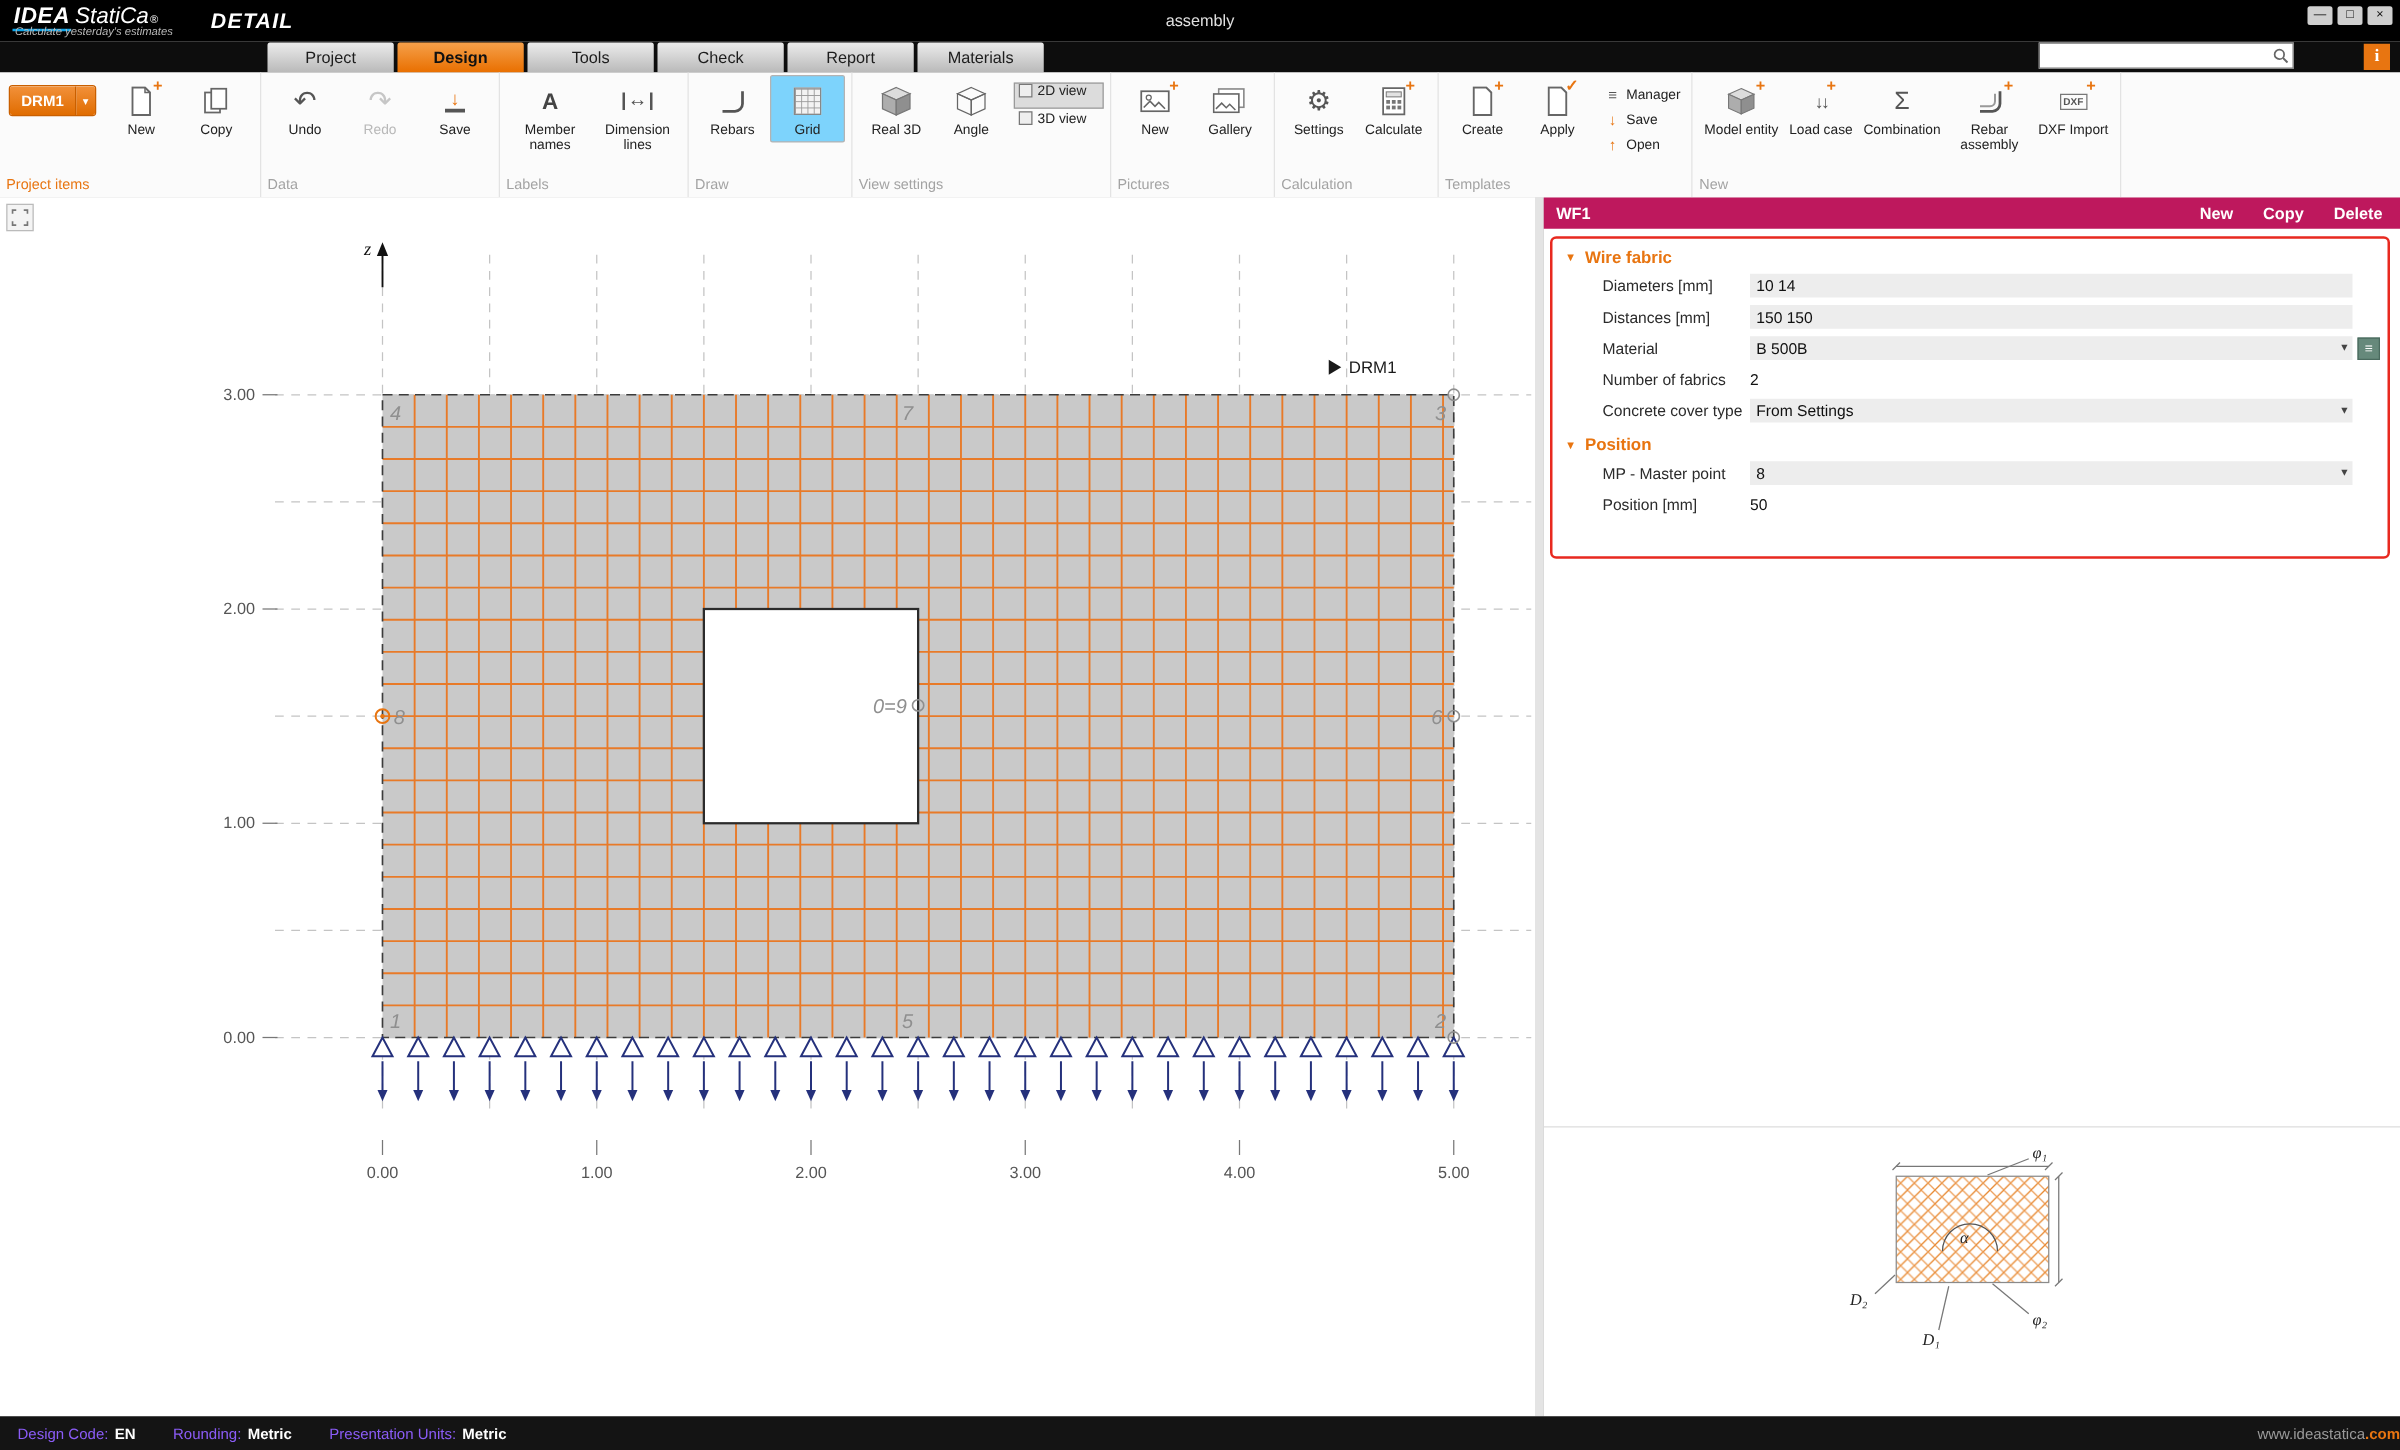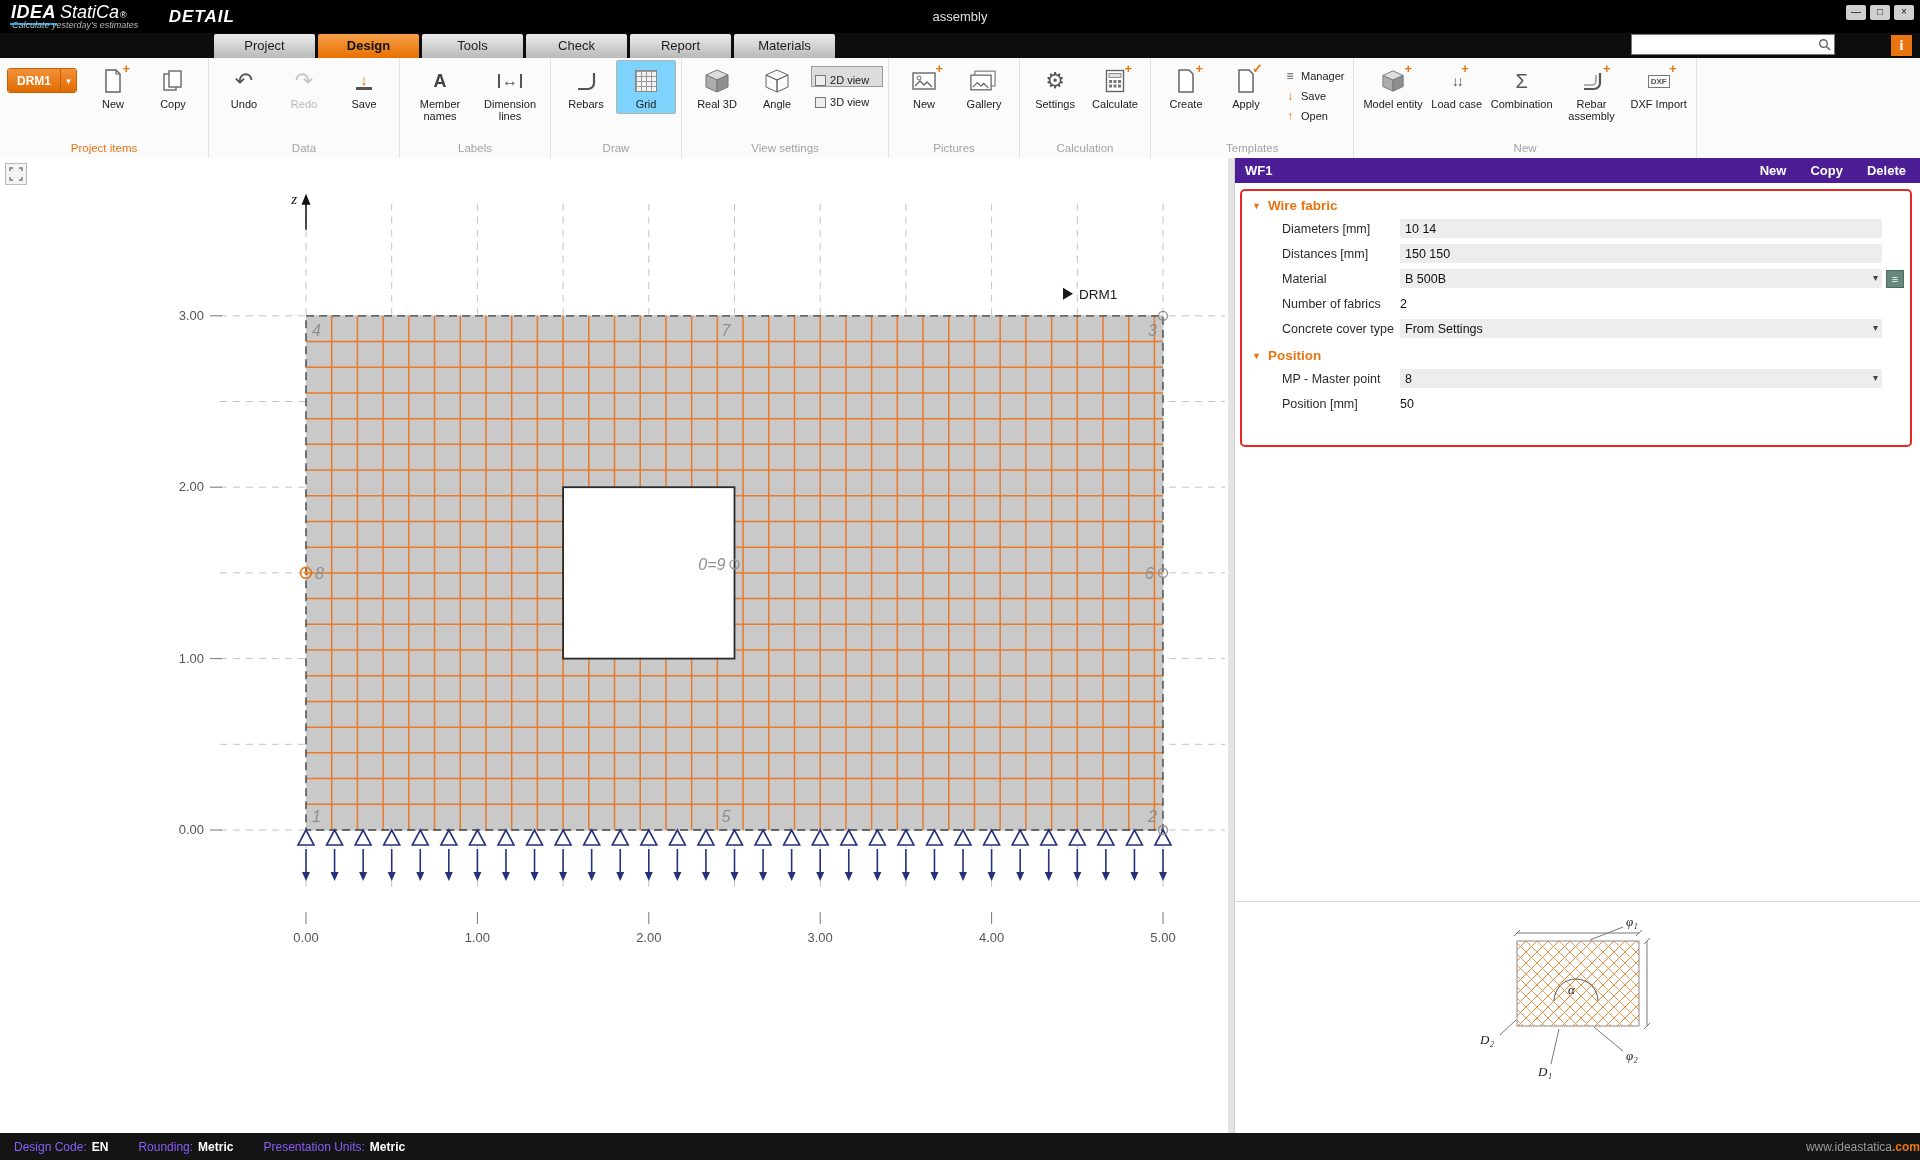--- a/index.html
+++ b/index.html
@@ -28,21 +28,21 @@
   .search{margin-left:auto;width:202px;height:19px;background:#fff;border:1px solid #777;display:flex;align-items:center;margin-bottom:3px}
   .search input{flex:1;border:none;outline:none;font-size:12px;padding:0 4px;background:transparent;font-family:"Liberation Sans",sans-serif}
   .searchic{display:flex;align-items:center;padding-right:3px}
   .infobtn{width:21px;height:21px;background:#e87511;color:#fff;font-weight:bold;font-family:"Liberation Serif",serif;
            display:flex;align-items:center;justify-content:center;margin:0 8px 2px 56px;font-size:14px}
 
   
   .ribbon{position:absolute;left:0;top:58px;width:1920px;height:100px;background:#fbfbfb;border-bottom:1px solid #d0d0d0;display:flex}
   .rgroup{display:flex;flex-direction:column;border-right:1px solid #e3e3e3;padding:2px 5px 0}
   .ritems{height:80px;display:flex;align-items:flex-start}
-  .rlabel{height:18px;line-height:16px;text-align:center;font-size:11.5px;color:#a3a3a3}
+  .rlabel{height:18px;line-height:16px;text-align:left;font-size:11.5px;color:#a3a3a3}
   .rlabel.orange{color:#e87511}
   .rbtn{display:flex;flex-direction:column;align-items:center;min-width:52px;max-width:62px;padding:3px 3px;border:1px solid transparent;border-radius:2px;cursor:default}
   .rbtn.sel{background:#7dd3fc;border-color:#b3b3b3}
   .ric{height:34px;display:flex;align-items:center;justify-content:center;position:relative;color:#555}
   .rtext{font-size:11px;line-height:12px;text-align:center;color:#222}
   .rbtn.dis .ric{color:#c6c6c6}
   .rbtn.dis .rtext{color:#b8b8b8}
   .plus{position:absolute;top:-3px;right:-7px;color:#e87511;font-weight:bold;font-size:13px}
   .oco{color:#e87511 !important}
   .glyph20{font-size:20px}
@@ -52,21 +52,21 @@
   .dd2{font-size:14px;font-weight:bold;letter-spacing:-2px;color:#555}
   .badge{font-size:8px;font-weight:bold;border:1px solid #777;padding:1px 2px;color:#555}
   .save-arrow{color:#e87511;font-weight:bold;font-size:15px;border-bottom:3px solid #555;padding:0 4px 1px;line-height:13px}
   .i-grid{width:20px;height:20px;border:1px solid #888;background-color:#f3f3f3;
           background-image:linear-gradient(#999 1px,transparent 1px),linear-gradient(90deg,#999 1px,transparent 1px);
           background-size:5px 5px}
   .combo{display:flex;height:23px;margin:8px 6px 0 2px;border-radius:3px;overflow:hidden;border:1px solid #c95f00;cursor:default}
   .combo-main{background:linear-gradient(#f2913a,#e06c00);color:#fff;font-size:12px;font-weight:bold;display:flex;align-items:center;padding:0 9px}
   .combo-caret{background:linear-gradient(#f2913a,#e06c00);border-left:1px solid #c95f00;color:#fff;width:15px;display:flex;align-items:center;justify-content:center;font-size:9px}
   .vstack{display:flex;flex-direction:column;margin:6px 0 0 4px;gap:1px}
-  .vbtn{width:64px;height:19px;border:1px solid transparent;display:flex;align-items:flex-end;font-size:11px;gap:4px;padding:0 3px;color:#222}
+  .vbtn{width:64px;height:19px;border:1px solid transparent;display:flex;align-items:flex-start;font-size:11px;gap:4px;padding:0 3px;color:#222}
   .vbtn.sel{background:#dcdcdc;border-color:#9a9a9a}
   .mini-sq{width:9px;height:9px;border:1px solid #777;background:#eee;flex:none}
   .sbtn{display:flex;align-items:center;gap:5px;height:19px;font-size:11px;color:#222;padding:0 4px}
   .sbtn .sic{width:12px;text-align:center;font-size:12px;color:#555}
   .gal{position:relative;width:28px;height:22px}
   .gal svg{position:absolute}
 
   
   #main{position:absolute;left:0;top:158px;width:1920px;height:975px}
   #canvas{position:absolute;left:0;top:0;width:1228px;height:975px;background:#fff}
@@ -89,21 +89,21 @@
   .omark{fill:none;stroke:#e87511;stroke-width:1.6}
   .omarkdot{fill:#e87511}
   .axis{stroke:#111;stroke-width:1.5}
   .axishead{fill:#111}
   .axislabel{fill:#111;font-size:15px;font-style:italic;font-family:"Liberation Serif",serif}
   .entlabel{fill:#1a1a1a;font-size:13.5px;font-family:"Liberation Sans",sans-serif}
   .enttri{fill:#1a1a1a}
 
   
   #panel{position:absolute;left:1234px;top:0;width:686px;height:975px;background:#fff;border-left:1px solid #cfcfcf;box-sizing:border-box}
-  .panel-header{position:absolute;left:0;top:0;width:100%;height:25px;background:#4c1d95;color:#fff;display:flex;align-items:center;box-sizing:border-box;padding:0 14px 0 10px}
+  .panel-header{position:absolute;left:0;top:0;width:100%;height:25px;background:#be185d;color:#fff;display:flex;align-items:center;box-sizing:border-box;padding:0 14px 0 10px}
   .panel-title{font-weight:bold;font-size:13px}
   .panel-actions{margin-left:auto;display:flex;gap:24px}
   .pact{font-size:13px;font-weight:bold;color:#fff;cursor:default}
   .props-outline{position:absolute;left:5px;top:31px;width:672px;height:258px;border:2px solid #e8291f;border-radius:5px;box-sizing:border-box;overflow:hidden}
   .sect-header{display:flex;align-items:center;gap:7px;padding:7px 0 3px 10px;color:#e87511;font-weight:bold;font-size:13.5px}
   .sect-caret{color:#e87511;font-size:9px}
   .prow{display:flex;align-items:center;height:25px;padding-left:40px}
   .plabel{width:118px;font-size:12.5px;color:#2b2b2b;flex:none}
   .pval-box{width:482px;height:19px;background:#ededed;display:flex;align-items:center;font-size:12.5px;color:#111;padding:0 5px;position:relative;box-sizing:border-box}
   .pval-box .dd{position:absolute;right:4px;top:3px;font-size:10px;color:#444}

